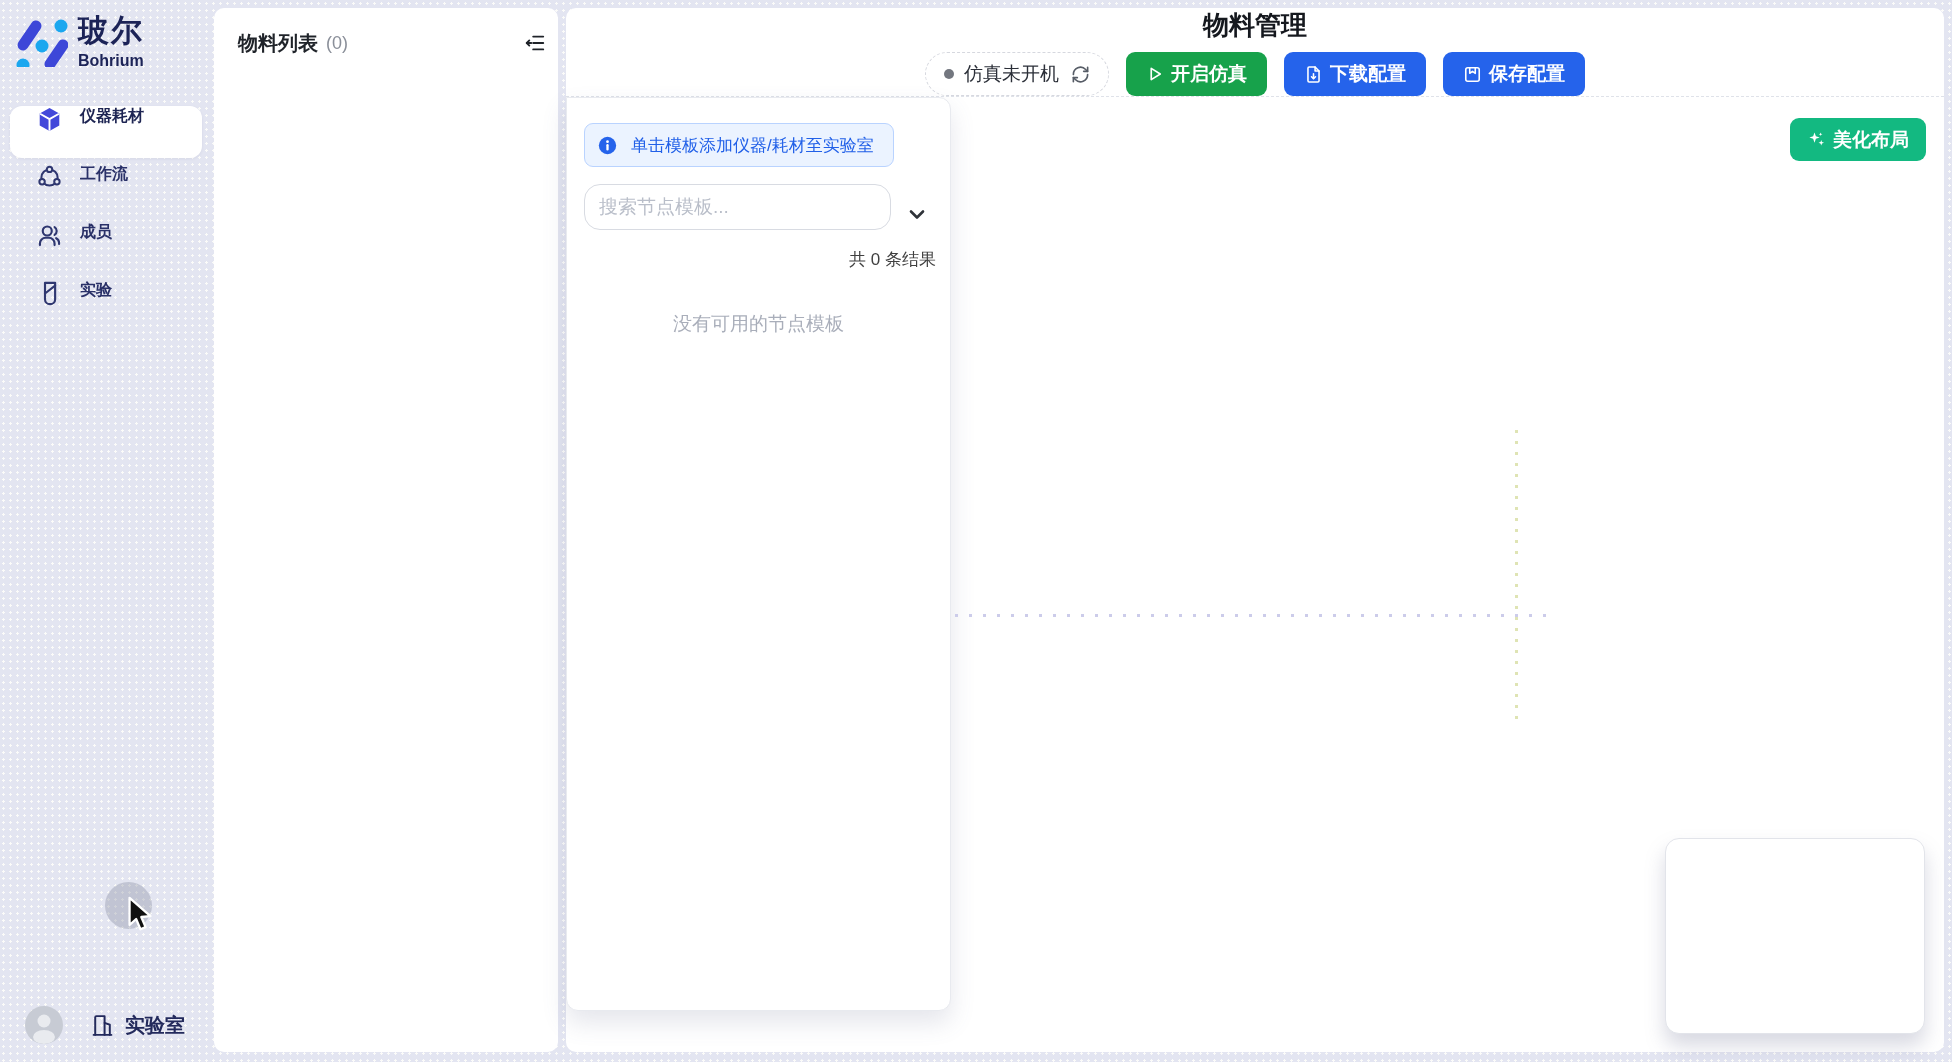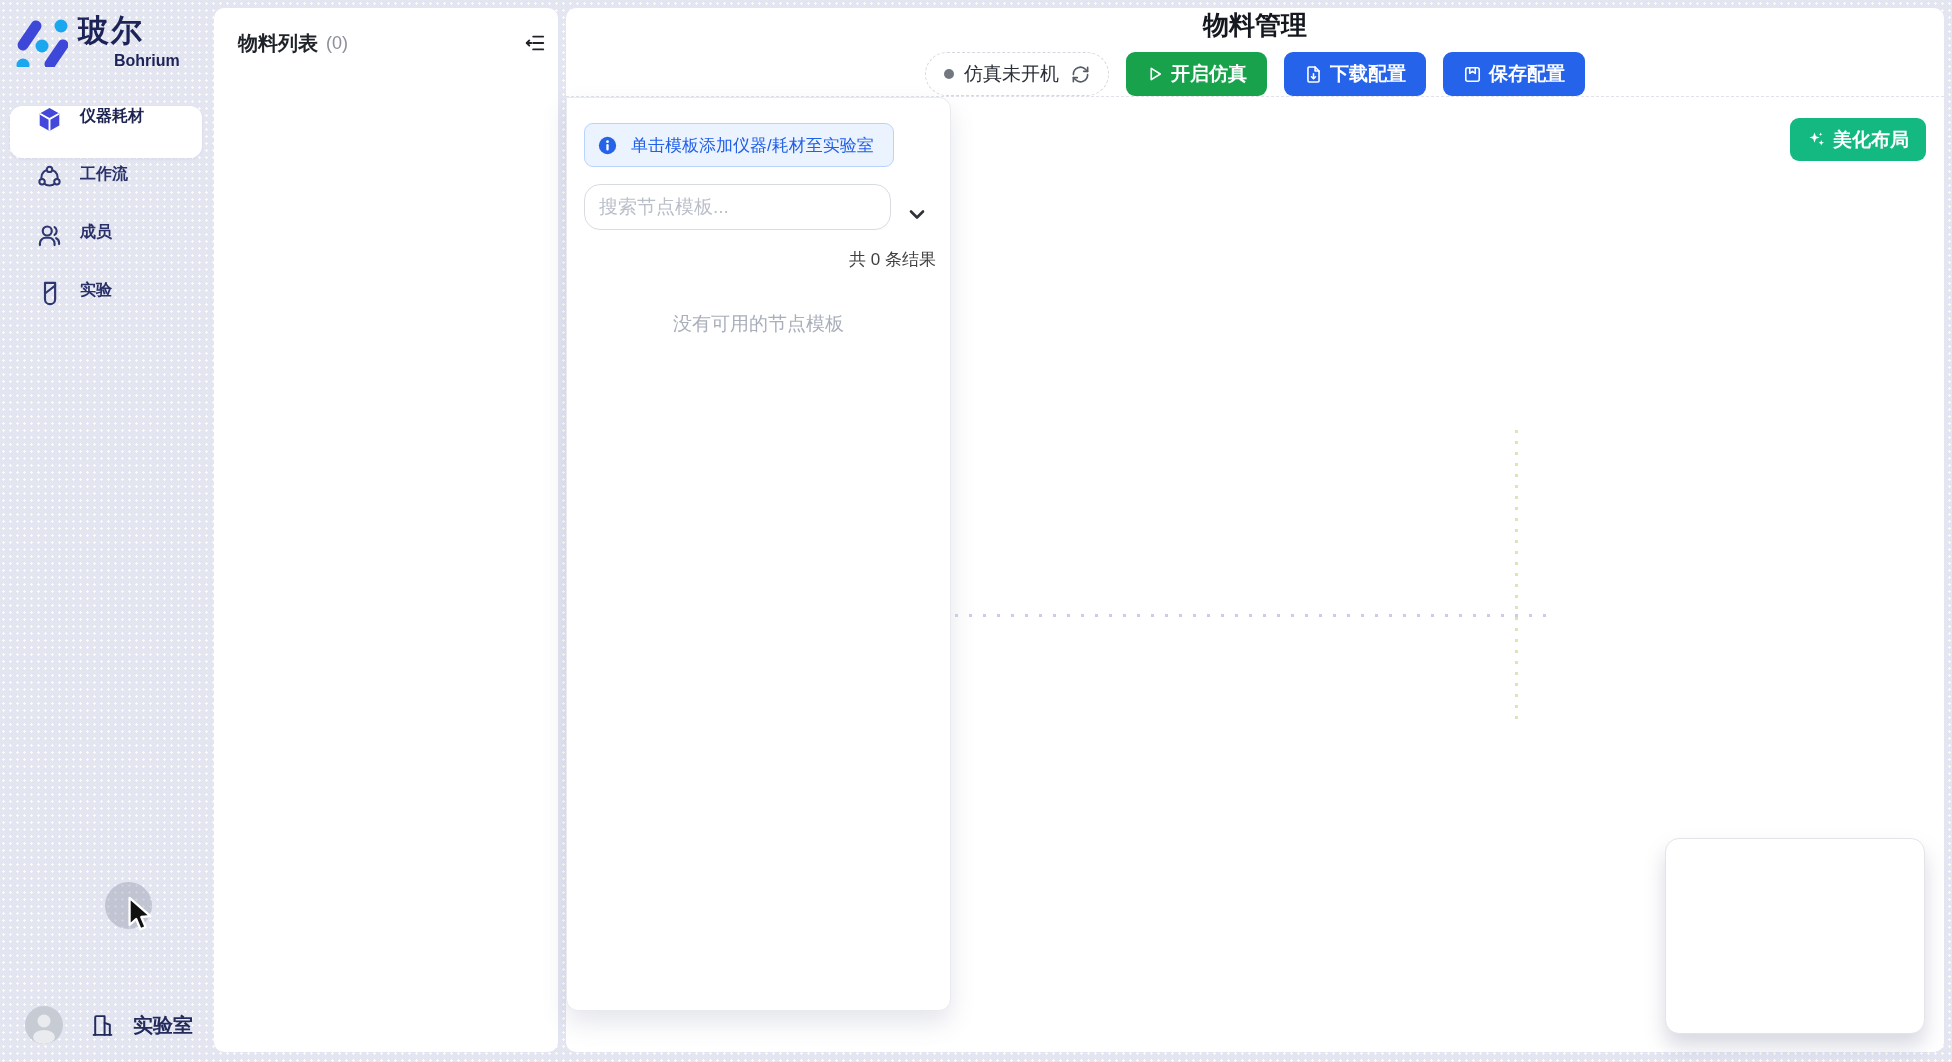--- a/index.html
+++ b/index.html
@@ -11,39 +11,39 @@
     background-color:#e3e5f1;
     background-image:radial-gradient(circle, rgba(255,255,250,.85) 1.1px, transparent 1.4px);
     background-size:7px 7px;
   }
 
   
   .sidebar { position:absolute; left:0; top:0; width:214px; height:1062px; }
   .logo { position:absolute; left:14px; top:13px; display:flex; align-items:flex-start; cursor:pointer; }
   .logo-text { margin-left:10px; color:#1c2357; }
   .logo-zh { font-size:31px; font-weight:bold; line-height:36px; letter-spacing:2px; }
-  .logo-en { font-size:16px; font-weight:bold; line-height:20px; margin-top:2px;margin-left:36px; }
+  .logo-en { font-size:16px; font-weight:bold; line-height:20px; margin-top:2px; }
 
   .nav { position:absolute; left:0; top:106px; width:214px; }
   .nav-item {
     position:relative; height:52px; margin:0 12px 6px 10px; border-radius:12px;
     display:flex; align-items:flex-start; padding-left:26px; cursor:pointer;
     color:#2a3168; font-size:16px; font-weight:600;
   }
   .nav-item .nav-label { margin-left:17px; }
   .nav-item.active { background:#ffffff; color:#1d2452; box-shadow:0 1px 3px rgba(60,70,120,.08); }
 
   .side-footer { position:absolute; left:0; bottom:12px; width:214px; height:46px; }
   .avatar {
     position:absolute; left:25px; top:2px; width:38px; height:38px; border-radius:50%;
     background:#c7cbd4; overflow:hidden; cursor:pointer;
   }
   .lab-switch { position:absolute; left:90px; top:8px; display:flex; align-items:center; cursor:pointer;
     color:#232a5c; font-size:20px; font-weight:600; }
-  .lab-switch .lab-label { margin-left:18px; }
+  .lab-switch .lab-label { margin-left:10px; }
 
   
   .list-panel {
     position:absolute; left:214px; top:8px; width:344px; height:1044px;
     background:#ffffff; border-radius:10px;
   }
   .list-header { position:absolute; left:0; top:0; width:100%; height:70px;
     display:flex; align-items:center; padding:0 8px 0 24px; }
   .list-title { font-size:20px; font-weight:bold; color:#1f2329; }
   .list-count { font-size:18px; color:#8a8f99; margin-left:8px; }

